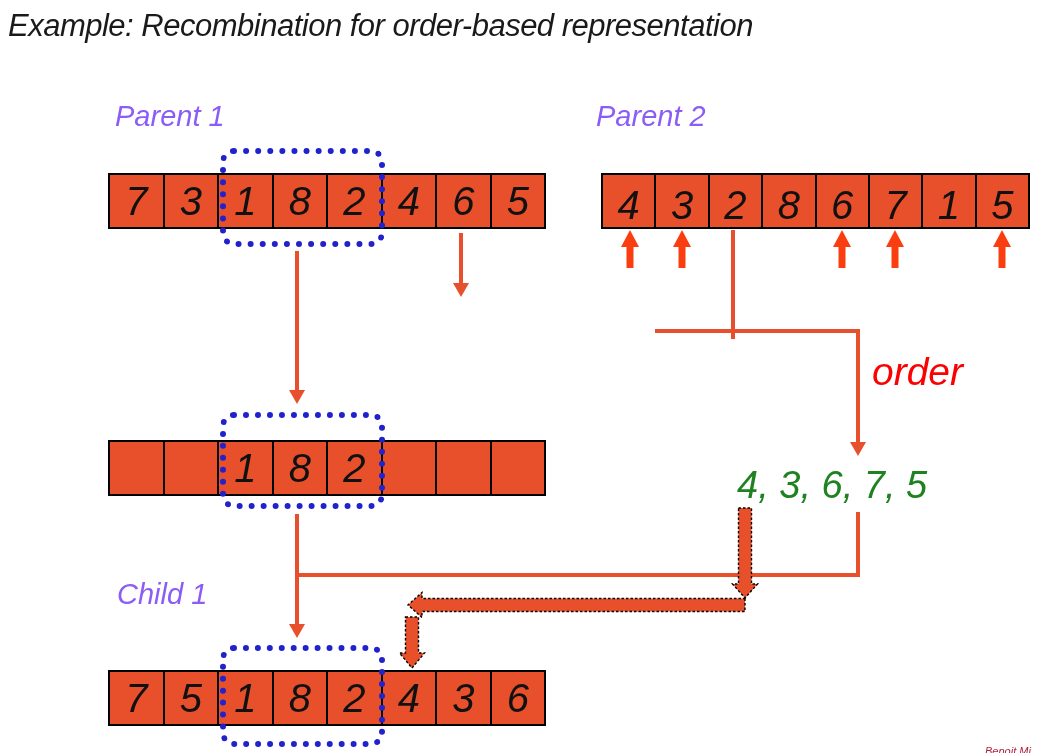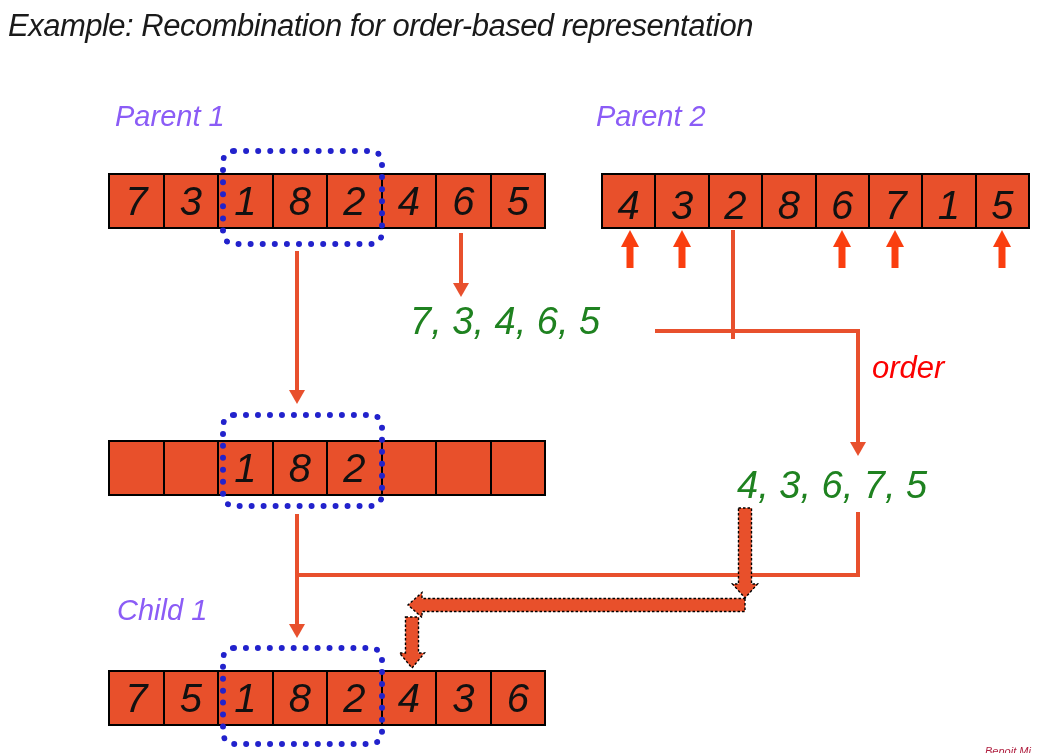--- a/index.html
+++ b/index.html
@@ -8,34 +8,34 @@
   .title{position:absolute;left:8px;top:8px;font-size:31px;color:#1a1a1a;letter-spacing:-0.5px;}
   .arr-label{position:absolute;font-size:29px;color:#8b5cf6;}
   .row{position:absolute;display:flex;width:434px;height:52px;border:2.5px solid #000;
        background:#E8502B;box-sizing:content-box;}
   .cell{flex:1;display:flex;align-items:center;justify-content:center;
         border-right:2px solid #000;font-size:40px;color:#111;box-sizing:border-box;}
   .cell:last-child{border-right:none;}
   .row.low .cell{padding-top:9px;}
   .dotbox{position:absolute;border:6px dotted #2222CC;border-radius:14px;box-sizing:border-box;}
   .greentext{position:absolute;font-size:38px;color:#1F8220;white-space:nowrap;}
-  .ordertext{position:absolute;font-size:31px;color:#FB0101;white-space:nowrap;}
+  .ordertext{position:absolute;font-size:39px;color:#FB0101;white-space:nowrap;}
   .attrib{position:absolute;font-size:11px;color:#B02040;white-space:nowrap;}
   svg.overlay{position:absolute;left:0;top:0;pointer-events:none;}
 </style>
 </head>
 <body>
 
 <div id="canvas">
 
   <div class="title">Example: Recombination for order-based representation</div>
 
   <div class="arr-label" style="left:115px;top:100px;">Parent 1</div>
   <div class="arr-label" style="left:596px;top:100px;">Parent 2</div>
-  <div class="arr-label" style="left:117px;top:594px;">Child 1</div>
+  <div class="arr-label" style="left:117px;top:578px;">Child 1</div>
 
   <div class="row" style="left:108px;top:173px;">
     <div class="cell">7</div>
     <div class="cell">3</div>
     <div class="cell">1</div>
     <div class="cell">8</div>
     <div class="cell">2</div>
     <div class="cell">4</div>
     <div class="cell">6</div>
     <div class="cell">5</div>
@@ -123,18 +123,17 @@
     <g fill="#FA3E0F" stroke="#FA3E0F">
       <line x1="1002" y1="268" x2="1002" y2="246" stroke-width="7"></line>
       <polygon points="1002,230 993,247 1011,247" stroke="none"></polygon>
     </g>
 
     <polygon points="738.5,508 751.5,508 751.5,584 757.5,584 745,598 732.5,584 738.5,584" fill="#E8502B" stroke="#000" stroke-width="1.4" stroke-dasharray="2.5,2"></polygon>
     <polygon points="745,598.5 745,611.5 422,611.5 422,617.5 408,605 422,592.5 422,598.5" fill="#E8502B" stroke="#000" stroke-width="1.4" stroke-dasharray="2.5,2"></polygon>
     <polygon points="405.5,617 418.5,617 418.5,653 424.5,653 412,668 399.5,653 405.5,653" fill="#E8502B" stroke="#000" stroke-width="1.4" stroke-dasharray="2.5,2"></polygon>
   </svg>
 
-  <div class="greentext" style="left:410px;top:300px;">7, 3, 4, 6, 5</div>
   <div class="greentext" style="left:737px;top:464px;">4, 3, 6, 7, 5</div>
   <div class="ordertext" style="left:872px;top:350px;">order</div>
   <div class="attrib" style="left:985px;top:745px;">Benoit Mi</div>
 
 </div>
 
 </body></html>

